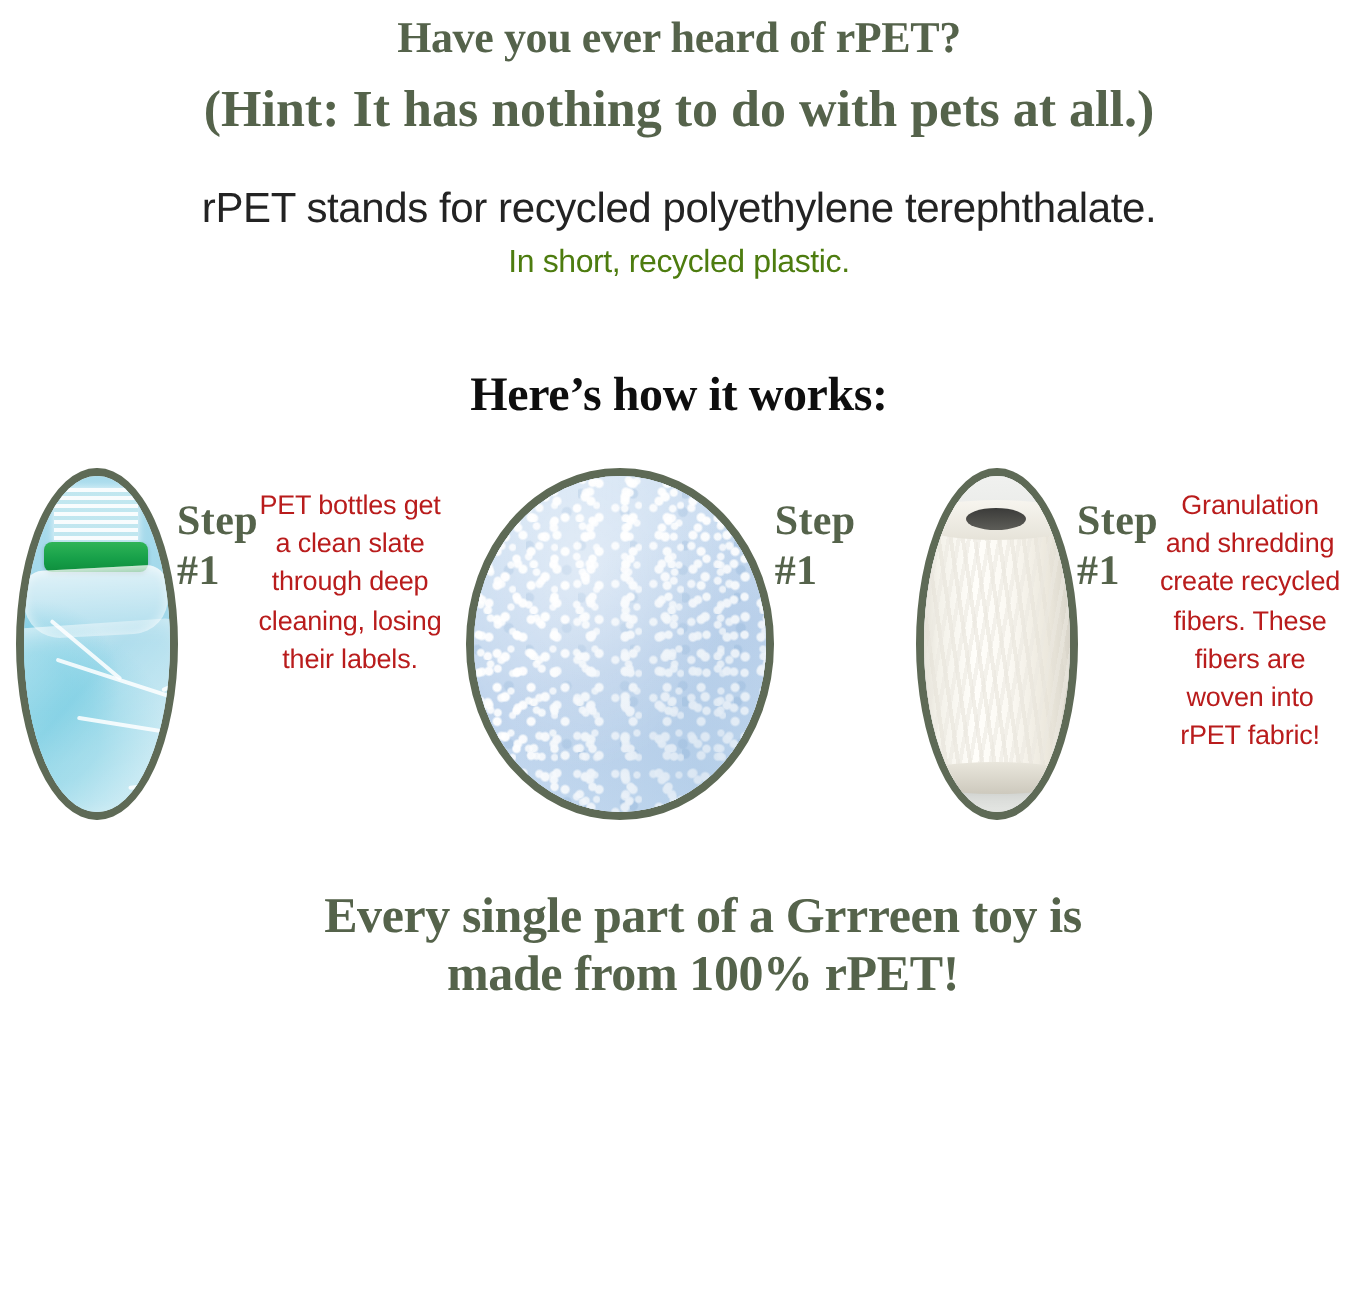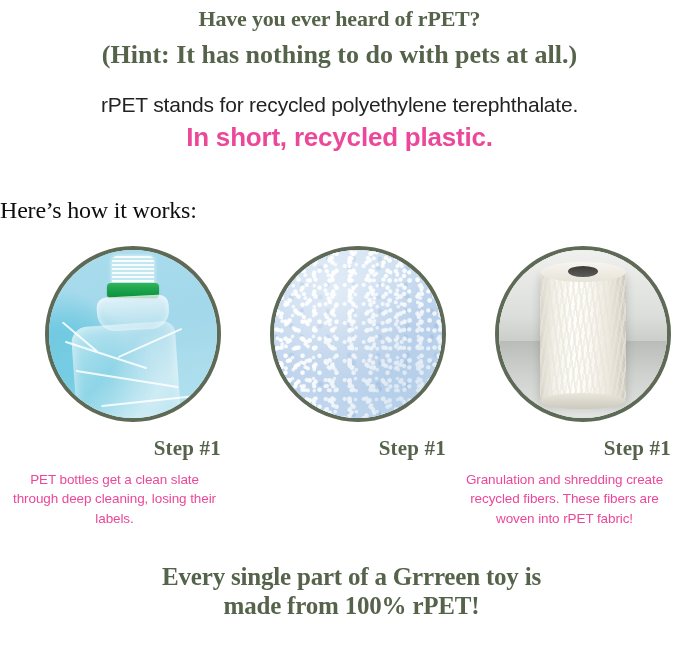--- a/index.html
+++ b/index.html
@@ -47,52 +47,52 @@
     text-align: center;
     font-size: 21px;
     color: #232323;
     font-weight: 400;
     line-height: 1.22;
     padding-top: 24px;
     letter-spacing: -0.2px;
   }
   .lede-strong {
     text-align: center;
-    font-size: 26px;
-    color: #ec4899;
-    font-weight: 700;
+    font-size: 16px;
+    color: #4d7c0f;
+    font-weight: 400;
     line-height: 1.22;
     padding-top: 4px;
     letter-spacing: -0.2px;
   }
 
   .works-title {
-    text-align: left;
-    font-family: "Liberation Serif", serif;
-    font-weight: normal;
+    text-align: center;
+    font-family: "Liberation Serif", serif;
+    font-weight: bold;
     color: #0e0e0e;
     font-size: 24px;
     padding-top: 44px;
     letter-spacing: -0.2px;
   }
 
   
   .steps {
     display: flex;
     flex-direction: row;
     justify-content: space-between;
     align-items: flex-start;
     padding: 0 8px;
     margin-top: 22px;
   }
   .step {
     width: 213px;
     display: flex;
-    flex-direction: column;
-    align-items: flex-end;
+    flex-direction: row;
+    align-items: flex-start;
   }
 
   .circle {
     width: 176px;
     height: 176px;
     border-radius: 50%;
     border: 4px solid #5e6a56;
     overflow: hidden;
     position: relative;
     box-sizing: border-box;
@@ -279,21 +279,21 @@
     font-weight: bold;
     color: #55634b;
     font-size: 21px;
     margin-top: 14px;
     letter-spacing: 0.2px;
   }
   .step-desc {
     margin-top: 9px;
     font-size: 13.5px;
     line-height: 1.42;
-    color: #ec4899;
+    color: #b91c1c;
     text-align: center;
     width: 213px;
     letter-spacing: -0.1px;
   }
 
   
   .tagline {
     text-align: center;
     font-family: "Liberation Serif", serif;
     font-weight: bold;

